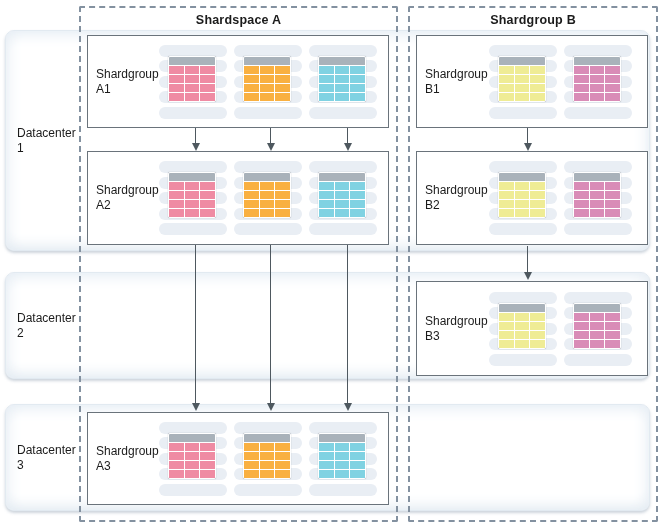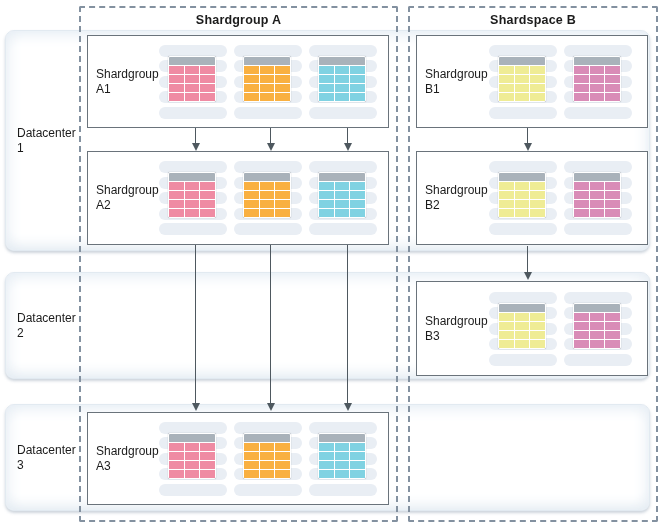--- a/index.html
+++ b/index.html
@@ -75,24 +75,24 @@
     <div class="dc-label"><span>Datacenter</span><br><span>1</span></div>
   </div>
   <div class="dc-row" style="top:272px;height:107px;">
     <div class="dc-label"><span>Datacenter</span><br><span>2</span></div>
   </div>
   <div class="dc-row" style="top:404px;height:107px;">
     <div class="dc-label"><span>Datacenter</span><br><span>3</span></div>
   </div>
 
   <div class="shardspace" style="left:79px;width:319px;">
-    <div class="ss-title">Shardgroup A</div>
+    <div class="ss-title">Shardspace A</div>
   </div>
   <div class="shardspace" style="left:408px;width:250px;">
-    <div class="ss-title">Shardspace B</div>
+    <div class="ss-title">Shardgroup B</div>
   </div>
 
   <div class="vline" style="left:195px;top:128px;height:16px;"></div>
   <div class="vline" style="left:270px;top:128px;height:16px;"></div>
   <div class="vline" style="left:347px;top:128px;height:16px;"></div>
   <div class="ahead" style="left:192px;top:143px;"></div>
   <div class="ahead" style="left:267px;top:143px;"></div>
   <div class="ahead" style="left:344px;top:143px;"></div>
 
   <div class="vline" style="left:195px;top:245px;height:159px;"></div>

